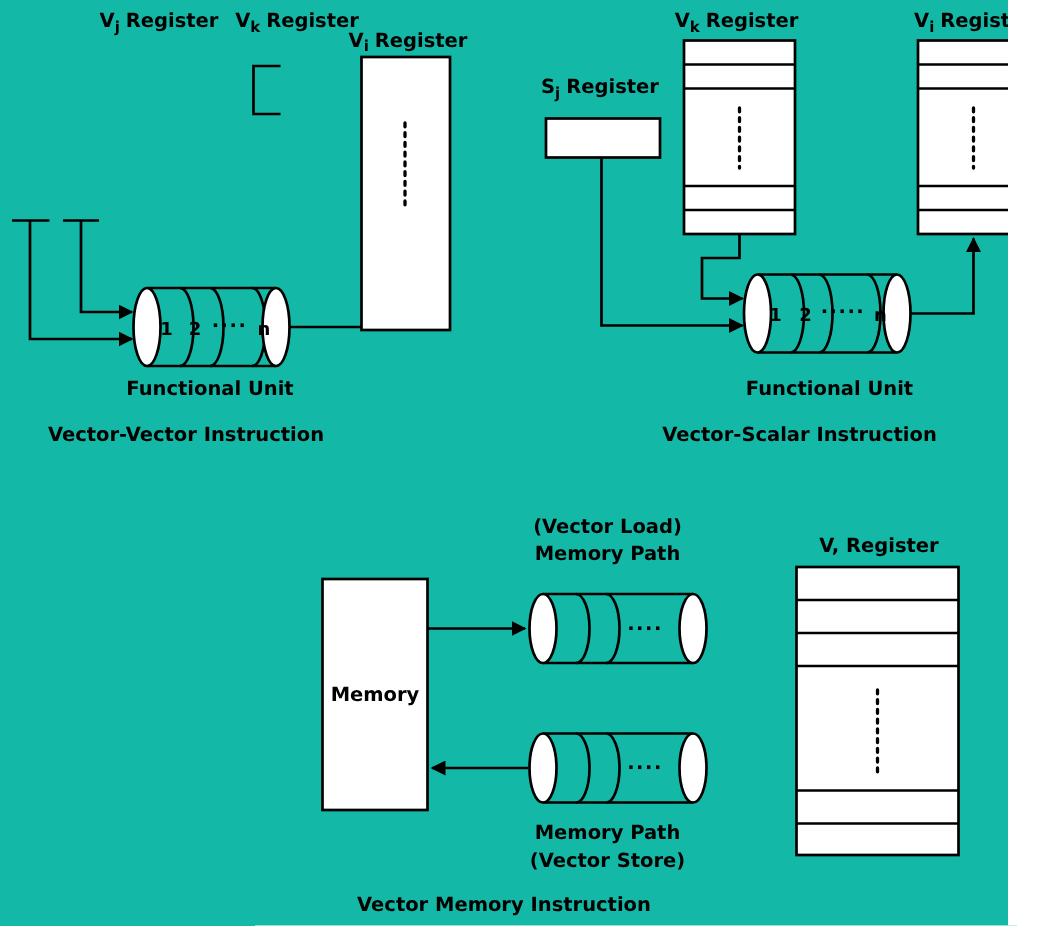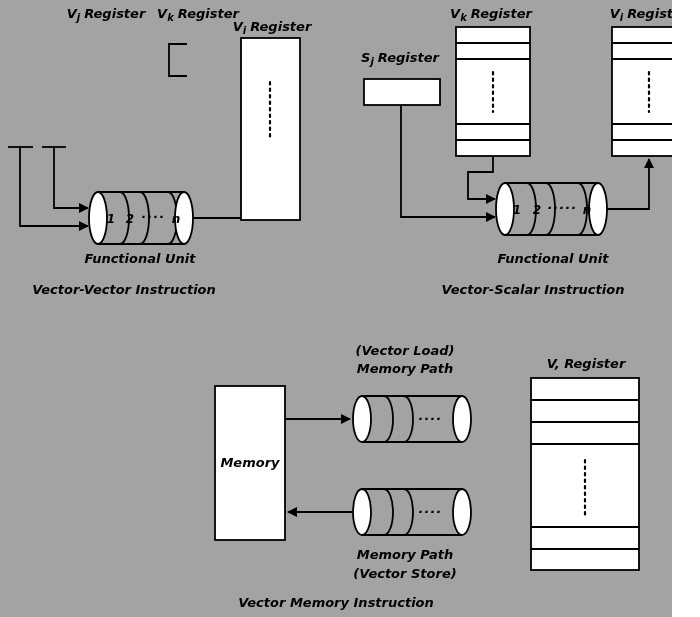--- a/index.html
+++ b/index.html
@@ -1,16 +1,16 @@
 <!DOCTYPE html>
 <html><head>
 <meta charset="utf-8">
 <style>
   html,body{margin:0;padding:0;background:#ffffff;}
-  .stage{position:relative;width:672px;height:617px;background:#a3a3a3;overflow:hidden;font-style:italic;}
+  .stage{position:relative;width:672px;height:617px;background:#14b8a6;overflow:hidden;}
   svg{display:block;}
   .ln{stroke:#000;stroke-width:1.8;fill:none;}
   .shape{stroke:#000;stroke-width:1.8;fill:#ffffff;}
   .dots{stroke:#000;stroke-width:2.2;fill:none;stroke-dasharray:2.5 4;stroke-linecap:round;}
   text{font-family:"DejaVu Sans","Liberation Sans",sans-serif;font-weight:bold;fill:#000;}
   .lbl{font-size:13px;}
   .sub{font-size:10px;}
   .seg{font-size:12px;}
   .pdots{font-size:13px;letter-spacing:1px;}
 </style>

